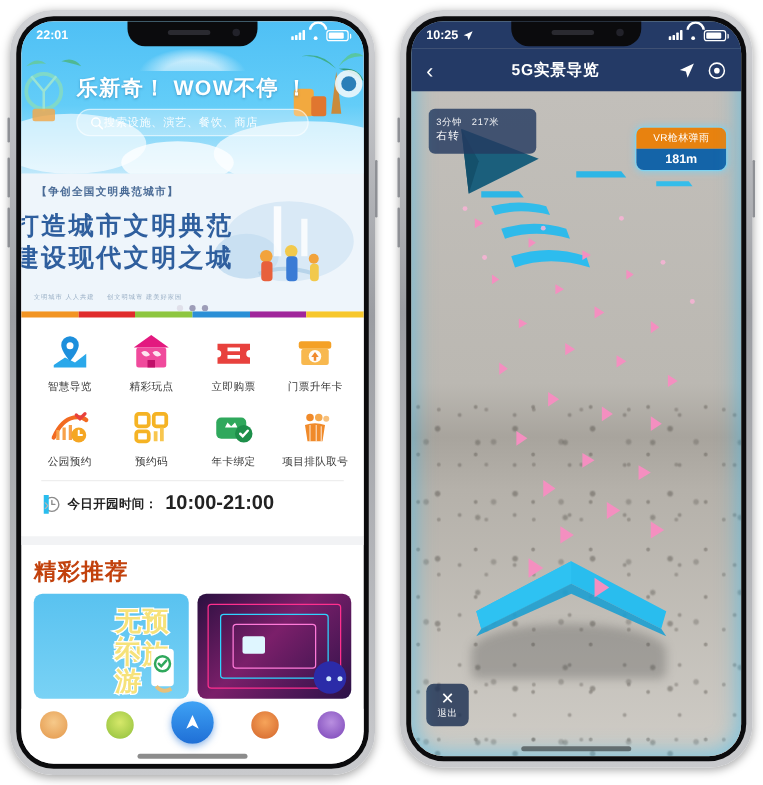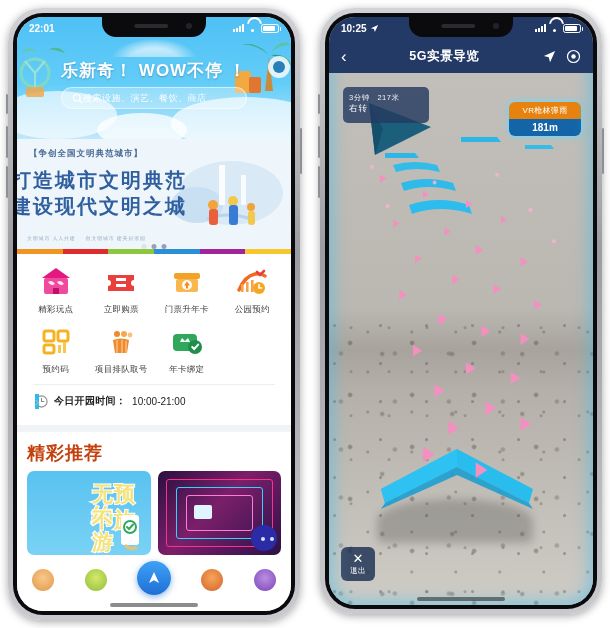--- a/index.html
+++ b/index.html
@@ -175,21 +175,21 @@
   .gicon { width: 34px; height: 32px; position: relative; }
   .glabel { font-size: 8.5px; color: #3a3a3a; letter-spacing:.3px; }
 
   .hours {
     margin: 8px 10px 0; padding: 9px 4px 9px 2px;
     border-top: 1px solid #eee;
     display: flex; align-items: center; gap: 6px;
   }
   .hours .clock { width: 13px; height: 13px; flex:none; }
   .hours .htext { font-size: 10px; font-weight: bold; color: #222; letter-spacing:.3px; }
-  .hours .hval { font-size: 10px; color: #222; font-weight: normal; }
+  .hours .hval { font-size: 16px; color: #222; font-weight: bold; }
   .hours .chev { margin-left: auto; color:#b5b5b5; font-size: 13px; }
 
   .gap { height: 7px; background: #f2f3f5; }
 
   .rec-title { font-size: 18px; font-weight: bold; color:#c2410c; padding: 9px 10px 6px; letter-spacing:1px;}
   .rec-row { display: flex; gap: 7px; padding: 0 10px; }
   .rec-card {
     flex: 1; height: 84px; border-radius: 7px; overflow: hidden; position: relative;
   }
   .rec-a { background: linear-gradient(180deg,#59c2f0,#79d2f5); }
@@ -400,20 +400,28 @@
           <i style="background:#e02b2b"></i>
           <i style="background:#8dc63f"></i>
           <i style="background:#2b8fd6"></i>
           <i style="background:#a0259b"></i>
           <i style="background:#f7c72b"></i>
         </div>
 
         <div class="grid-card">
           <div class="grid">
 
+            <div class="gcell">
+              <svg class="gicon" viewBox="0 0 34 32">
+                <path d="M4 26 L13 20 L21 24 L30 17 L30 28 L4 28 Z" fill="#2aa8ea"></path>
+                <path d="M17 3 a7 7 0 0 1 7 7 c0 5 -7 13 -7 13 s-7 -8 -7 -13 a7 7 0 0 1 7 -7z" fill="#1d8fdc"></path>
+                <circle cx="17" cy="10.5" r="2.8" fill="#ffffff"></circle>
+              </svg>
+              <div class="glabel">智慧导览</div>
+            </div>
 
             <div class="gcell">
               <svg class="gicon" viewBox="0 0 34 32">
                 <path d="M17 2 L31 12 L3 12 Z" fill="#e3197f"></path>
                 <rect x="5" y="12" width="24" height="16" rx="2" fill="#f04a9c"></rect>
                 <path d="M9 16 q4 -3 7 2 q-4 3 -7 -2z" fill="#ffffff" opacity=".85"></path>
                 <path d="M18 16 q4 -3 7 2 q-4 3 -7 -2z" fill="#ffffff" opacity=".85"></path>
                 <rect x="14" y="22" width="6" height="6" fill="#c01069"></rect>
               </svg>
               <div class="glabel">精彩玩点</div>
@@ -457,37 +465,37 @@
                 <rect x="19" y="5" width="10" height="10" rx="2" fill="none" stroke="#f5b324" stroke-width="3"></rect>
                 <rect x="5" y="19" width="10" height="8" rx="2" fill="none" stroke="#f5b324" stroke-width="3"></rect>
                 <rect x="19" y="19" width="3" height="8" fill="#f8c64e"></rect>
                 <rect x="24" y="16" width="3" height="11" fill="#f8c64e"></rect>
               </svg>
               <div class="glabel">预约码</div>
             </div>
 
             <div class="gcell">
               <svg class="gicon" viewBox="0 0 34 32">
+                <rect x="3" y="8" width="24" height="17" rx="4" fill="#2fa85c"></rect>
+                <path d="M10 16 l2 -4 l3 3 l3 -3 l2 4 z" fill="#ffffff"></path>
+                <circle cx="25" cy="21" r="7" fill="#1d8f4a"></circle>
+                <path d="M22.2 21 l2 2 l4 -4.4" stroke="#ffffff" stroke-width="2" fill="none" stroke-linecap="round"></path>
+              </svg>
+              <div class="glabel">年卡绑定</div>
+            </div>
+
+            <div class="gcell">
+              <svg class="gicon" viewBox="0 0 34 32">
                 <circle cx="13" cy="8" r="3" fill="#f08a2a"></circle>
                 <circle cx="20" cy="8" r="3" fill="#f5a94e"></circle>
                 <circle cx="26" cy="9" r="2.4" fill="#f8c07a"></circle>
                 <path d="M9 14 q8 -3 16 0 l-2 13 h-12 z" fill="#f08a2a"></path>
                 <path d="M13 14 v13 M18 14 v13 M22 15 v12" stroke="#ffffff" stroke-width="1" opacity=".65"></path>
               </svg>
               <div class="glabel">项目排队取号</div>
-            </div>
-
-            <div class="gcell">
-              <svg class="gicon" viewBox="0 0 34 32">
-                <rect x="3" y="8" width="24" height="17" rx="4" fill="#2fa85c"></rect>
-                <path d="M10 16 l2 -4 l3 3 l3 -3 l2 4 z" fill="#ffffff"></path>
-                <circle cx="25" cy="21" r="7" fill="#1d8f4a"></circle>
-                <path d="M22.2 21 l2 2 l4 -4.4" stroke="#ffffff" stroke-width="2" fill="none" stroke-linecap="round"></path>
-              </svg>
-              <div class="glabel">年卡绑定</div>
             </div>
           </div>
 
           <div class="hours">
             <svg class="clock" viewBox="0 0 14 14">
               <circle cx="7" cy="7" r="6" fill="none" stroke="#8b8b8b" stroke-width="1.2"></circle>
               <path d="M7 3.6 V7 h2.6" stroke="#8b8b8b" stroke-width="1.2" fill="none" stroke-linecap="round"></path>
             </svg>
             <span class="htext">今日开园时间：</span>
             <span class="hval">10:00-21:00</span>

